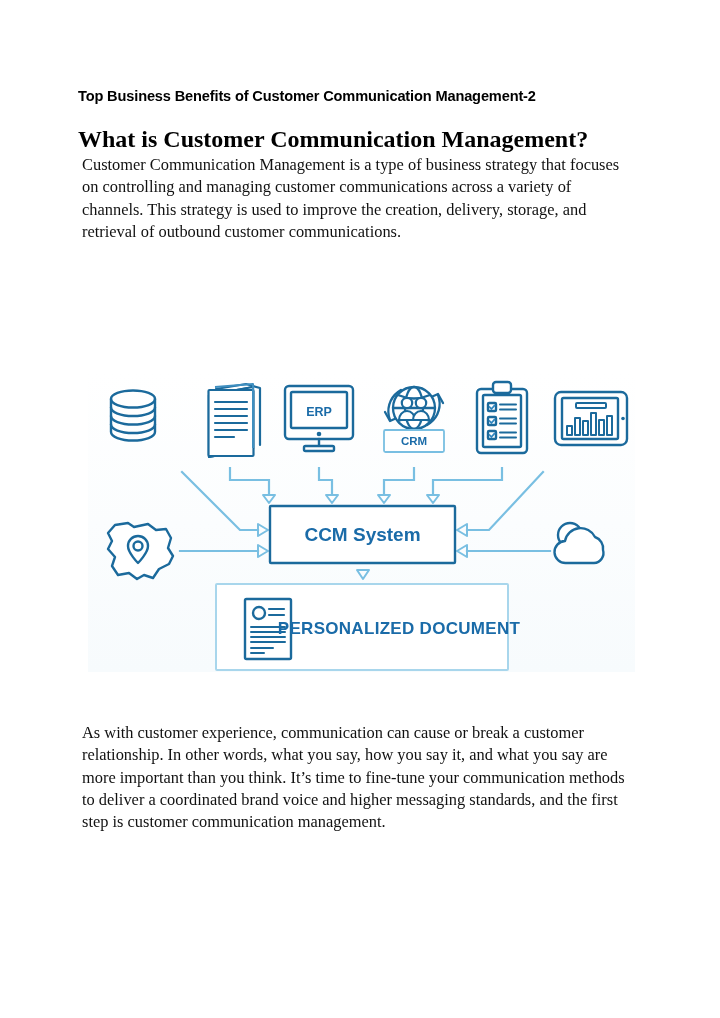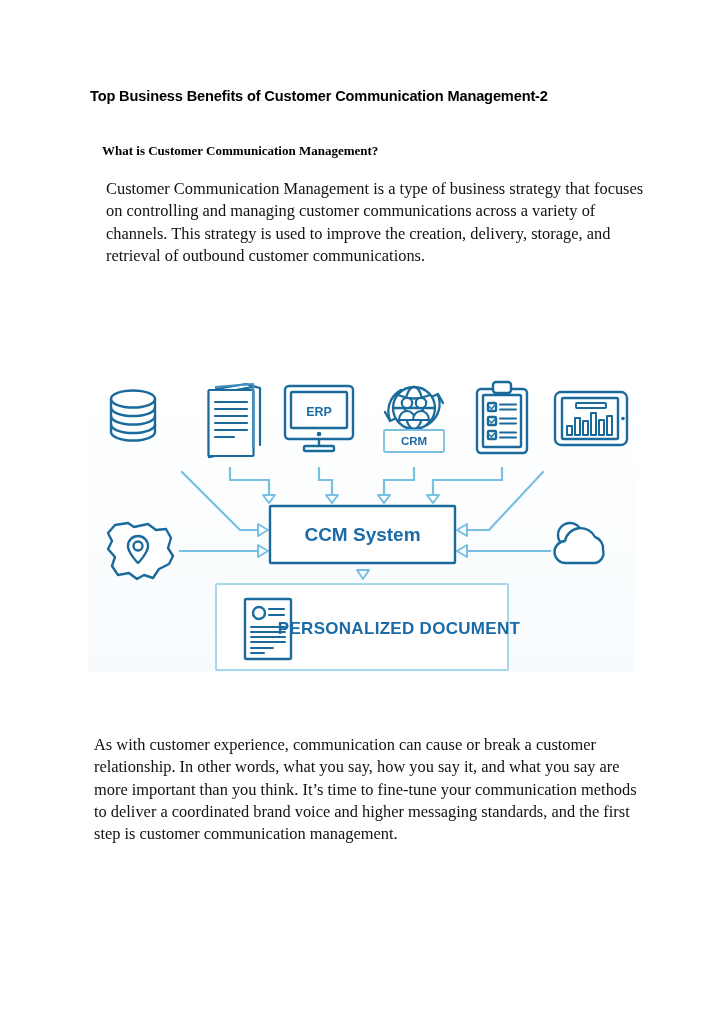--- a/index.html
+++ b/index.html
@@ -17,49 +17,49 @@
   }
   .page {
     position: absolute;
     left: 0; top: 0;
     width: 720px;
     height: 1018px;
     background: #ffffff;
   }
   .content {
     position: absolute;
-    left: 90px;
+    left: 78px;
     top: 86px;
     width: 552px;
   }
   .doc-title {
     font-family: "Liberation Sans", "DejaVu Sans", sans-serif;
     font-weight: bold;
     font-size: 14.6px;
     line-height: 20px;
     letter-spacing: -0.15px;
     color: #000000;
     margin: 0;
     white-space: nowrap;
   }
   .section-heading {
     font-family: "Liberation Serif", "DejaVu Serif", serif;
     font-weight: bold;
-    font-size: 13px;
+    font-size: 24px;
     line-height: 22px;
     color: #000000;
-    margin: 12px;
+    margin: 0;
     padding-top: 22px;
   }
   .body-par {
     font-family: "Liberation Serif", "DejaVu Serif", serif;
     font-size: 16.4px;
     line-height: 22.3px;
     color: #111111;
-    margin: 16px;
+    margin: 4px;
     width: 546px;
   }
   .par-gap {
     height: 26px;
   }
 
   
   .diagram-wrap {
     position: absolute;
     left: 88px;

